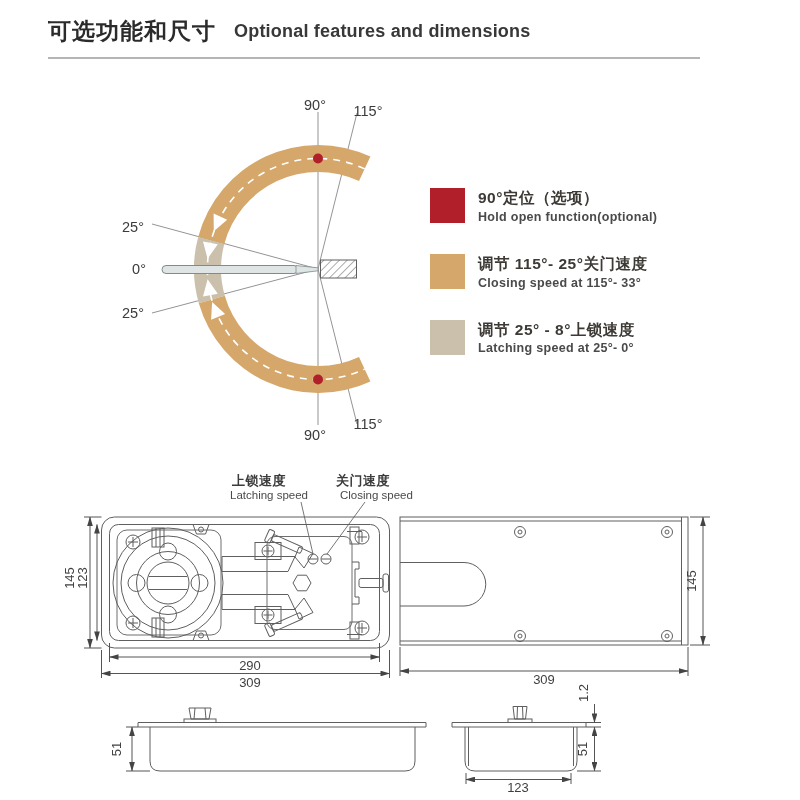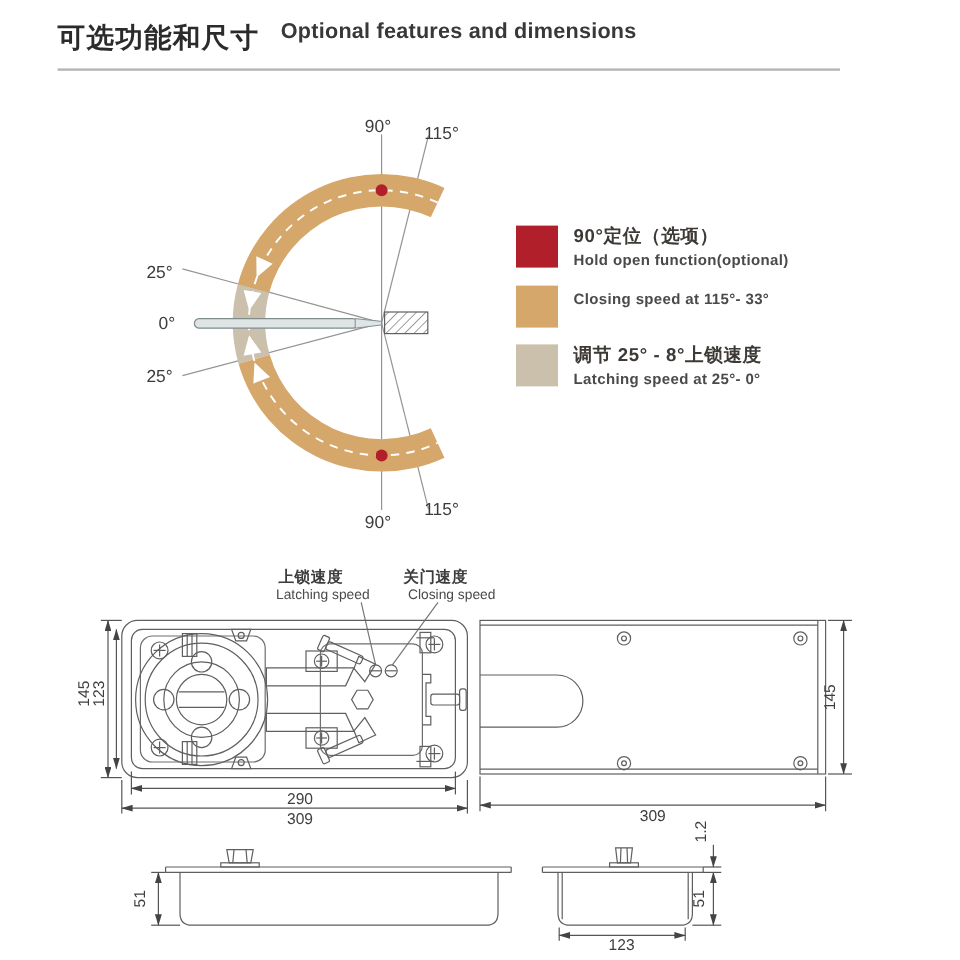--- a/index.html
+++ b/index.html
@@ -1,22 +1,22 @@
 <!DOCTYPE html>
 <html><head>
 <meta charset="utf-8">
 <style>
   html,body{margin:0;padding:0;background:#ffffff;}
   body{font-family:"Liberation Sans","DejaVu Sans",sans-serif;color:#333;}
   .canvas{position:relative;width:800px;height:800px;background:#fff;overflow:hidden;}
-  .title-row{position:absolute;left:48px;top:16px;display:flex;align-items:flex-start;white-space:nowrap;}
+  .title-row{position:absolute;left:48px;top:16px;display:flex;align-items:center;white-space:nowrap;}
   .title-zh{font-size:23px;font-weight:700;color:#2b2b2b;letter-spacing:1px;}
   .title-en{font-size:18px;font-weight:600;color:#383838;margin-left:18px;letter-spacing:0.2px;}
   .title-divider{position:absolute;left:48px;top:57px;width:652px;height:2px;background:#b5b5b5;}
-  .legend{position:absolute;left:430px;top:188px;display:flex;flex-direction:column;gap:14px;}
+  .legend{position:absolute;left:430px;top:188px;display:flex;flex-direction:column;gap:30px;}
   .legend-row{display:flex;align-items:flex-start;}
   .legend-swatch{width:35px;height:35px;flex:0 0 35px;}
   .legend-text{margin-left:13px;padding-top:1px;}
   .legend-zh{font-size:15.5px;font-weight:600;color:#3d3a36;letter-spacing:0.5px;line-height:1.15;}
   .legend-en{font-size:12.5px;font-weight:700;color:#4a4a4a;letter-spacing:0.3px;margin-top:3px;white-space:nowrap;}
   svg text{font-family:"Liberation Sans","DejaVu Sans",sans-serif;}
   .dimtxt{font-size:13px;fill:#3f3f3f;}
   .angtxt{font-size:14.5px;font-weight:500;fill:#3b3b3b;}
   .callzh{font-size:13px;font-weight:600;fill:#3b3b3b;letter-spacing:0.5px;}
   .callen{font-size:11.5px;fill:#4a4a4a;}
@@ -36,20 +36,21 @@
     <div class="legend-row">
       <div class="legend-swatch" style="background-color: rgb(177, 32, 42);"></div>
       <div class="legend-text">
         <div class="legend-zh">90°定位（选项）</div>
         <div class="legend-en">Hold open function(optional)</div>
       </div>
     </div>
     <div class="legend-row">
       <div class="legend-swatch" style="background-color: rgb(213, 167, 107);"></div>
       <div class="legend-text">
+        <div class="legend-zh">调节 115°- 25°关门速度</div>
         <div class="legend-en">Closing speed at 115°- 33°</div>
       </div>
     </div>
     <div class="legend-row">
       <div class="legend-swatch" style="background-color: rgb(203, 192, 171);"></div>
       <div class="legend-text">
         <div class="legend-zh">调节 25° - 8°上锁速度</div>
         <div class="legend-en">Latching speed at 25°- 0°</div>
       </div>
     </div>

